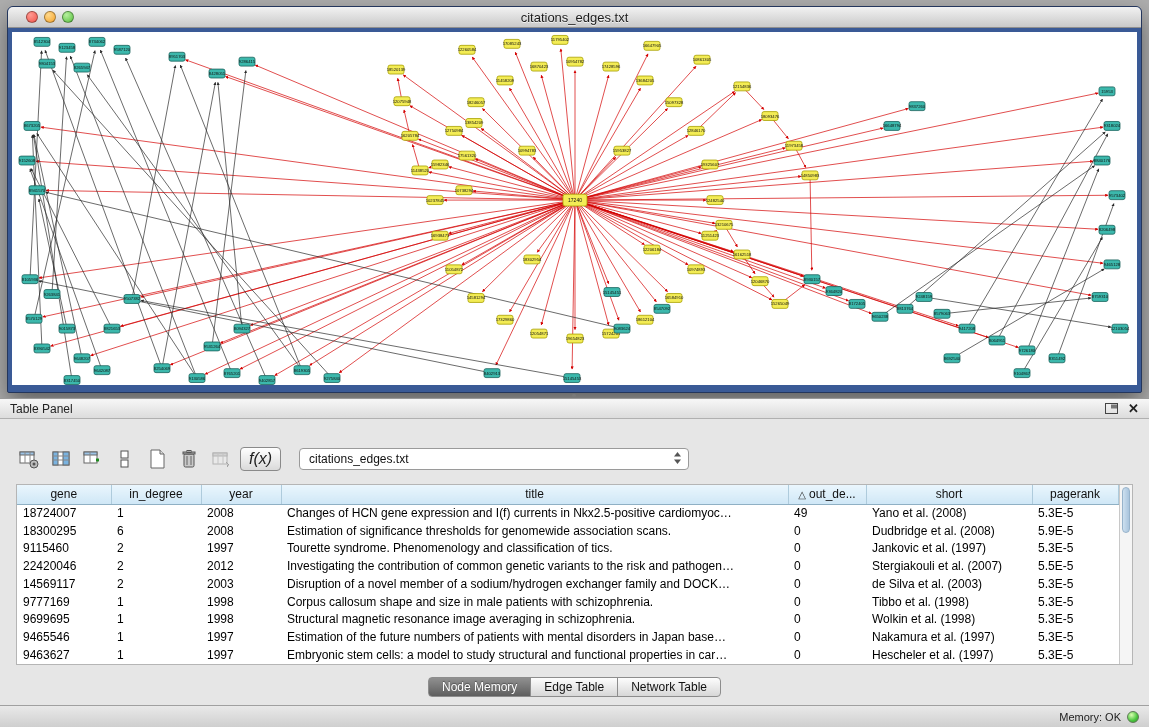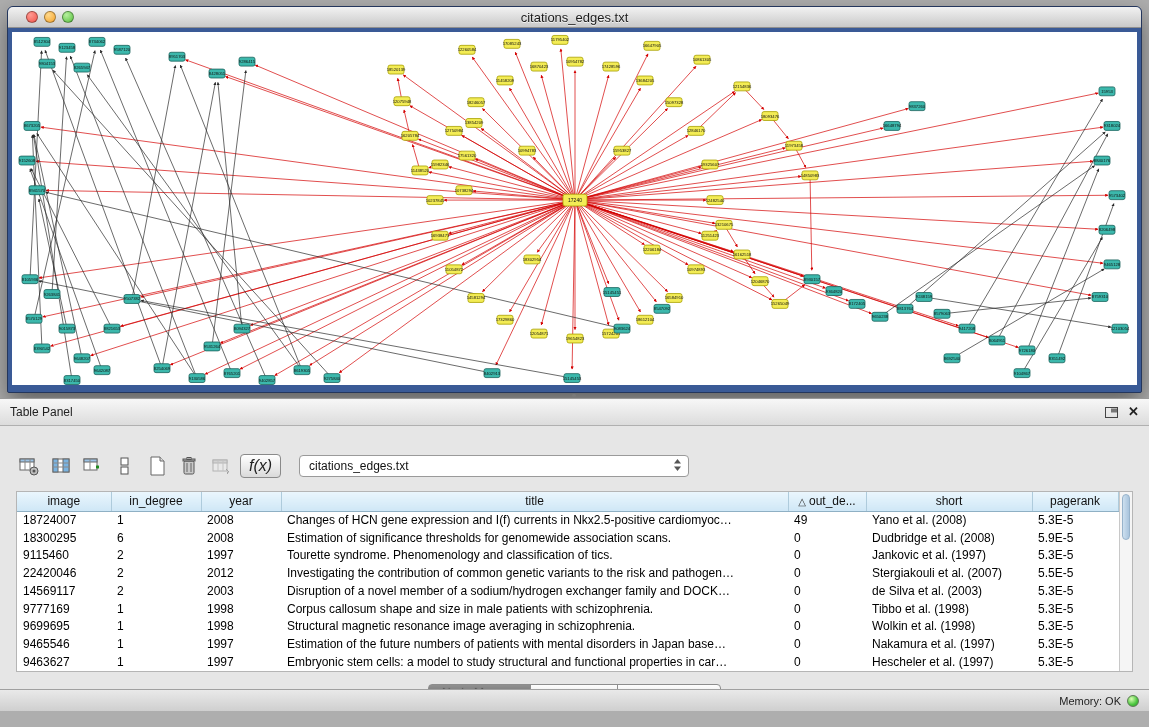--- a/index.html
+++ b/index.html
@@ -29,21 +29,21 @@
   .node-t rect { fill: #3cb8ac; stroke: #19635c; stroke-width: .8; }
   .node-label { font-size: 4.2px; fill: #111; text-anchor: middle; font-family: "Liberation Sans", sans-serif; }
   .hub-label { font-size: 5px; }
 
   
   .splitter { position: absolute; top: 393px; left: 0; right: 0; height: 5px; }
   .splitter .grip { position: absolute; left: 572px; top: 1px; width: 4px; height: 3px; background: #7a7a7a; border-radius: 2px; }
 
   
   .table-panel { position: absolute; top: 398px; left: 0; right: 0; bottom: 22px; background: #e6e6e6; border-top: 1px solid #999; }
-  .panel-header { height: 27px; display: flex; align-items: center; padding: 0 10px; background: linear-gradient(#f7f7f7, #dcdcdc); border-bottom: 1px solid #b0b0b0; }
+  .panel-header { height: 20px; display: flex; align-items: center; padding: 0 10px; background: linear-gradient(#f7f7f7, #dcdcdc); border-bottom: 1px solid #b0b0b0; }
   .panel-title { font-size: 12px; color: #222; flex: 1; }
   .ph-icon { margin-left: 10px; cursor: default; display: flex; align-items: center; }
   .close-x { font-size: 13px; font-weight: bold; color: #222; line-height: 14px; }
 
   .panel-body { position: relative; height: calc(100% - 21px); }
   .toolbar { display: flex; align-items: center; padding: 27px 0 6px 16px; }
   .tool-btn { width: 26px; height: 26px; display: flex; align-items: center; justify-content: center; margin-right: 6px; border-radius: 4px; }
   .tool-btn.disabled { opacity: .45; }
   .fx-btn { border: 1px solid #8a8a8a; border-radius: 4px; padding: 2px 8px; font-size: 16px; font-style: italic; background: linear-gradient(#ffffff, #dadada); margin-right: 6px; color: #222; }
   .combo { margin-left: 12px; width: 390px; height: 22px; background: #fff; border: 1px solid #9a9a9a; border-radius: 4px; display: flex; align-items: center; padding: 0 6px 0 9px; font-size: 12px; color: #111; }
@@ -65,21 +65,21 @@
             background: linear-gradient(90deg, #cde0ef, #a9c4dd); border: 1px solid #97b3cb; }
 
   .tabbar { display: flex; justify-content: center; margin-top: 12px; }
   .tab { font-size: 12px; height: 20px; line-height: 19px; padding: 0 13px; border: 1px solid #8d8d8d;
          background: linear-gradient(#fdfdfd, #d7d7d7); color: #111; margin-left: -1px; cursor: default; }
   .tab:first-child { border-radius: 4px 0 0 4px; margin-left: 0; }
   .tab:last-child { border-radius: 0 4px 4px 0; }
   .tab.selected { background: linear-gradient(#909090, #5e5e5e); color: #fff; text-shadow: 0 -1px 1px rgba(0,0,0,.4); }
 
   
-  .statusbar { position: absolute; left: 0; right: 0; bottom: 16px; height: 22px;
+  .statusbar { position: absolute; left: 0; right: 0; bottom: 0; height: 22px;
                background: linear-gradient(#e9e9e9, #cfcfcf); border-top: 1px solid #a0a0a0;
                display: flex; align-items: center; justify-content: flex-end; padding-right: 10px; }
   .mem-label { font-size: 11px; color: #222; margin-right: 6px; }
   .mem-dot { width: 12px; height: 12px; border-radius: 50%; border: 1px solid #5d7a54;
              background: radial-gradient(circle at 35% 30%, #d9ffb2, #49c53d 60%, #2f9a2e); }
 </style>
 </head>
 <body>
 
 <div class="net-window">
@@ -761,21 +761,21 @@
           <col class="w0">
             <col class="w1">
             <col class="w2">
             <col class="w3">
             <col class="w4">
             <col class="w5">
             <col class="w6">
         </colgroup>
         <thead>
             <tr id="table-head-row">
-              <th>image</th>
+              <th>gene</th>
               <th>in_degree</th>
               <th>year</th>
               <th>title</th>
               <th class="sorted"><span class="sort-ind">△</span>out_de...</th>
               <th>short</th>
               <th>pagerank</th>
             </tr>
           </thead>
         <tbody id="table-body">
             <tr>

